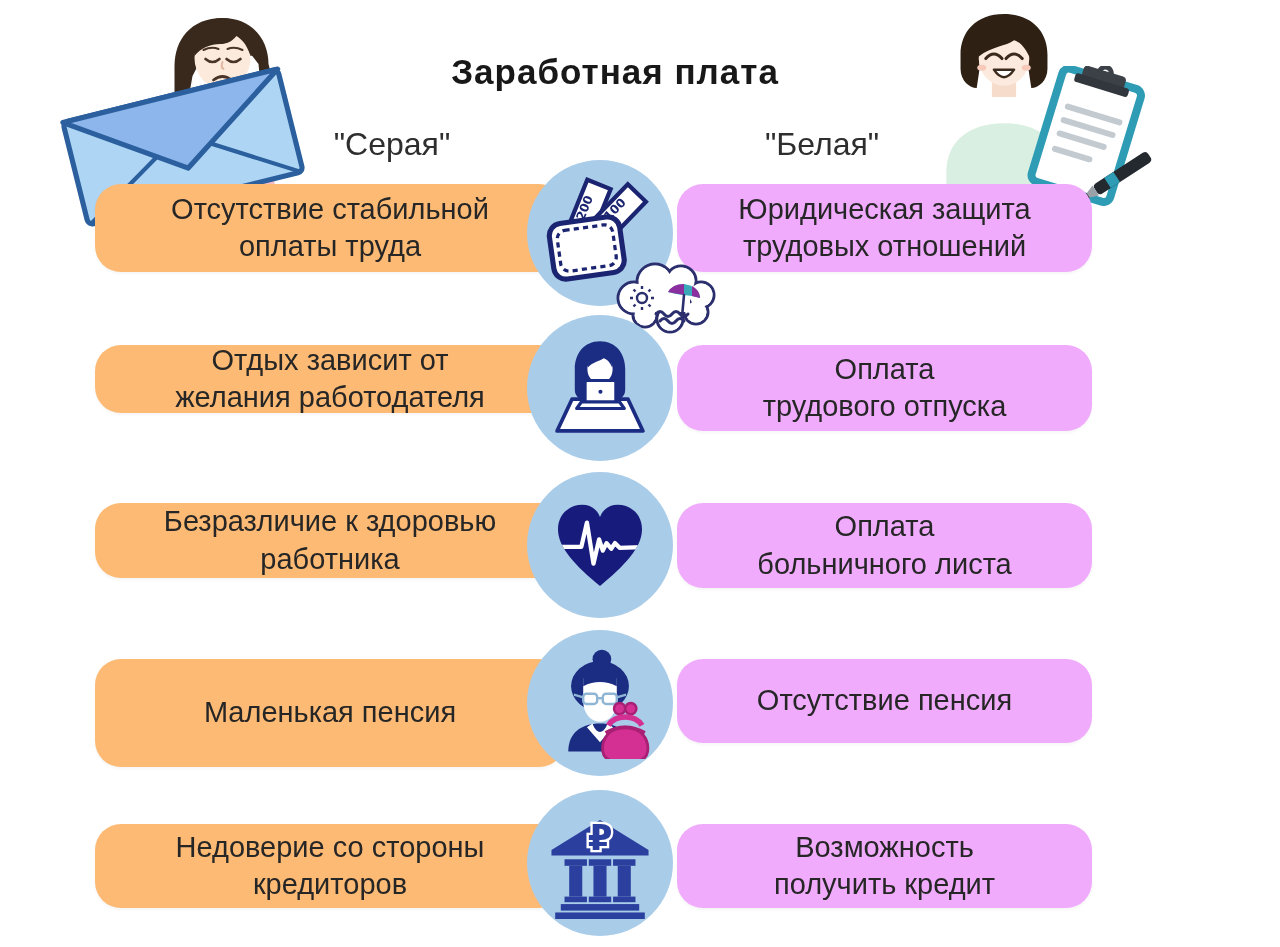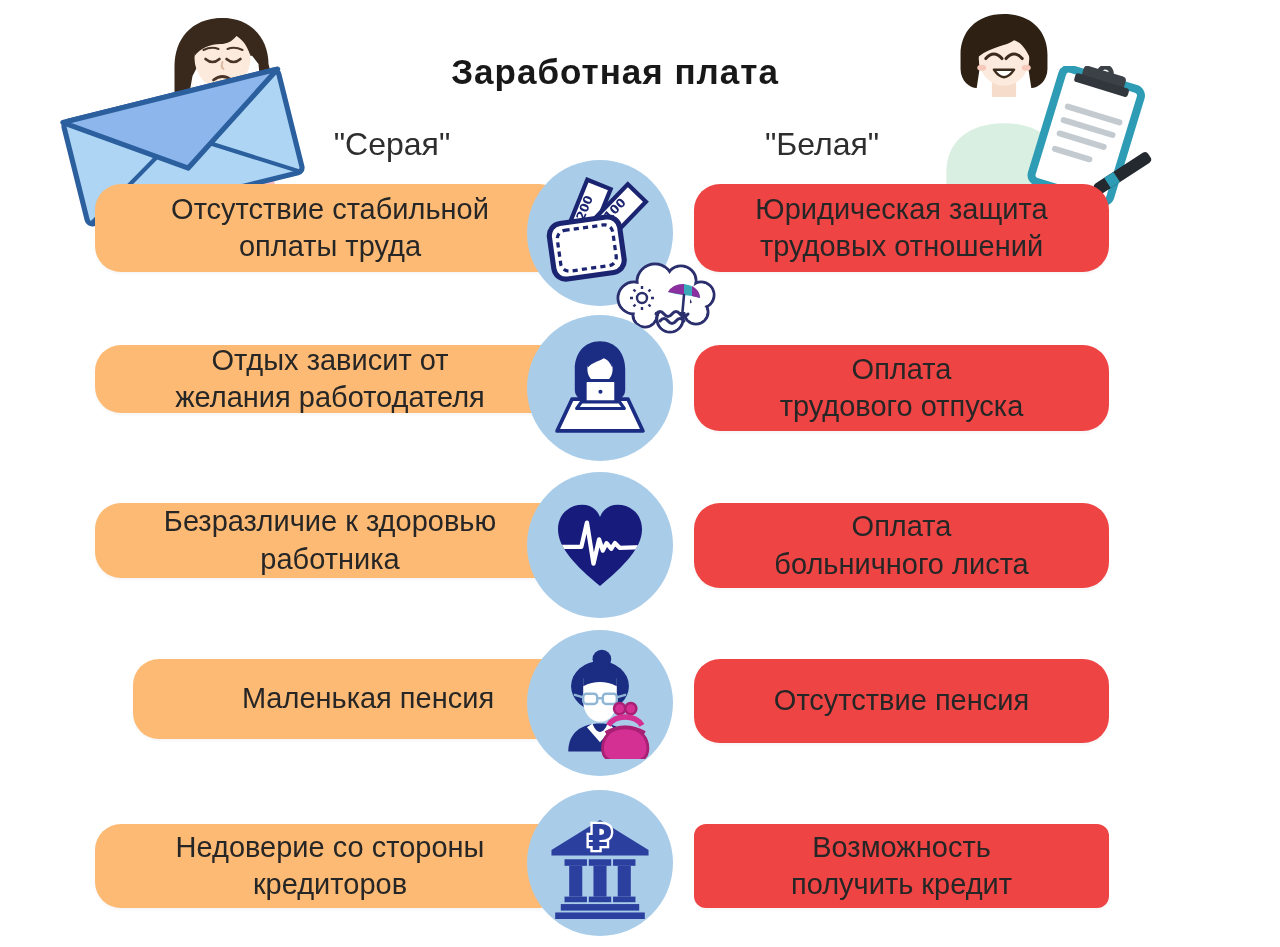--- a/index.html
+++ b/index.html
@@ -23,21 +23,21 @@
 
   .row{left:0;right:0;}
   .pill{
     position:absolute;display:flex;align-items:center;justify-content:center;
     border-radius:26px;text-align:center;
     font-size:29px;line-height:1.28;color:#262626;
     white-space:pre-line;
     box-shadow:0 2px 3px rgba(0,0,0,0.04);
   }
   .pill.pink{left:95px;width:470px;background:#fdba74;}
-  .pill.blue{left:677px;width:415px;background:#ef4444;margin-left:17px;}
+  .pill.blue{left:677px;width:415px;background:#f0abfc;}
   .circle{
     position:absolute;left:527px;width:146px;height:146px;border-radius:50%;
     background:#a9cce9;display:flex;align-items:center;justify-content:center;
   }
   .circle svg{width:112px;height:112px;}
   svg{display:block;}
   .note-num{font-size:13px;font-weight:700;fill:#1b2470;font-family:"DejaVu Sans",sans-serif;}
   .ruble{font-size:38px;font-weight:700;fill:#2b3f9e;font-family:"DejaVu Sans",sans-serif;
          paint-order:stroke;stroke:#ffffff;stroke-width:5px;}
 </style>
@@ -202,21 +202,21 @@
           <path d="M60,104 C34,82 15,63 15,43 C15,27 27,17 41,17 C50,17 57,22 60,30 C63,22 70,17 79,17 C93,17 105,27 105,43 C105,63 86,82 60,104 Z"></path>
         </clipPath>
       </defs>
       <path d="M60,104 C34,82 15,63 15,43 C15,27 27,17 41,17 C50,17 57,22 60,30 C63,22 70,17 79,17 C93,17 105,27 105,43 C105,63 86,82 60,104 Z" fill="#171b7c"></path>
       <polyline points="10,62 40,62 46,36 53,80 59,54 63,66 67,58 72,64 76,58 81,63 110,62" clip-path="url(#heartClip)" fill="none" stroke="#ffffff" stroke-width="4.6" stroke-linejoin="round" stroke-linecap="round"></polyline>
     </svg>
   </div>
 </div>
 
 <div class="abs row">
-  <div class="pill pink" style="top:659px;height:80px;margin-left:38px;">Маленькая пенсия</div>
+  <div class="pill pink" style="top:659px;height:108px;">Маленькая пенсия</div>
   <div class="pill blue" style="top:659px;height:84px;">Отсутствие пенсия</div>
   <div class="circle" style="top:630px;">
     <svg viewBox="0 0 120 120">
       <circle cx="62" cy="13" r="10" fill="#1b2d82"></circle>
       <ellipse cx="60" cy="42" rx="31" ry="27" fill="#1b2d82"></ellipse>
       <path d="M42,34 h36 v24 c0,13 -8,22 -18,22 s-18,-9 -18,-22 z" fill="#ffffff"></path>
       <path d="M42,34 c10,-8 26,-8 36,0 l0,8 c-12,-6 -24,-6 -36,0 z" fill="#1b2d82"></path>
       <g fill="none" stroke="#8fb6d4" stroke-width="2.6">
         <rect x="42" y="50" width="15" height="11" rx="3.5"></rect>
         <rect x="63" y="50" width="15" height="11" rx="3.5"></rect>
@@ -231,21 +231,21 @@
         <circle cx="93" cy="66" r="6" fill="#d43093" stroke="#a81f74" stroke-width="2.6"></circle>
         <path d="M69,84 a20,16 0 0 1 36,0" fill="none" stroke="#d43093" stroke-width="6"></path>
       </g>
     </svg>
   </div>
 </div>
 
 <div class="abs row">
   <div class="pill pink" style="top:824px;height:84px;">Недоверие со стороны
 кредиторов</div>
-  <div class="pill blue" style="top:824px;height:84px;border-radius:12px;">Возможность
+  <div class="pill blue" style="top:824px;height:84px;">Возможность
 получить кредит</div>
   <div class="circle" style="top:790px;">
     <svg viewBox="0 0 120 120">
       <polygon points="8,46 60,14 112,46 112,52 8,52" fill="#2b3f9e"></polygon>
       <text class="ruble" x="60" y="46" text-anchor="middle">₽</text>
       <g fill="#2b3f9e">
         <rect x="22" y="56" width="24" height="7"></rect>
         <rect x="27" y="63" width="14" height="33"></rect>
         <rect x="22" y="96" width="24" height="6"></rect>
         <rect x="48" y="56" width="24" height="7"></rect>

